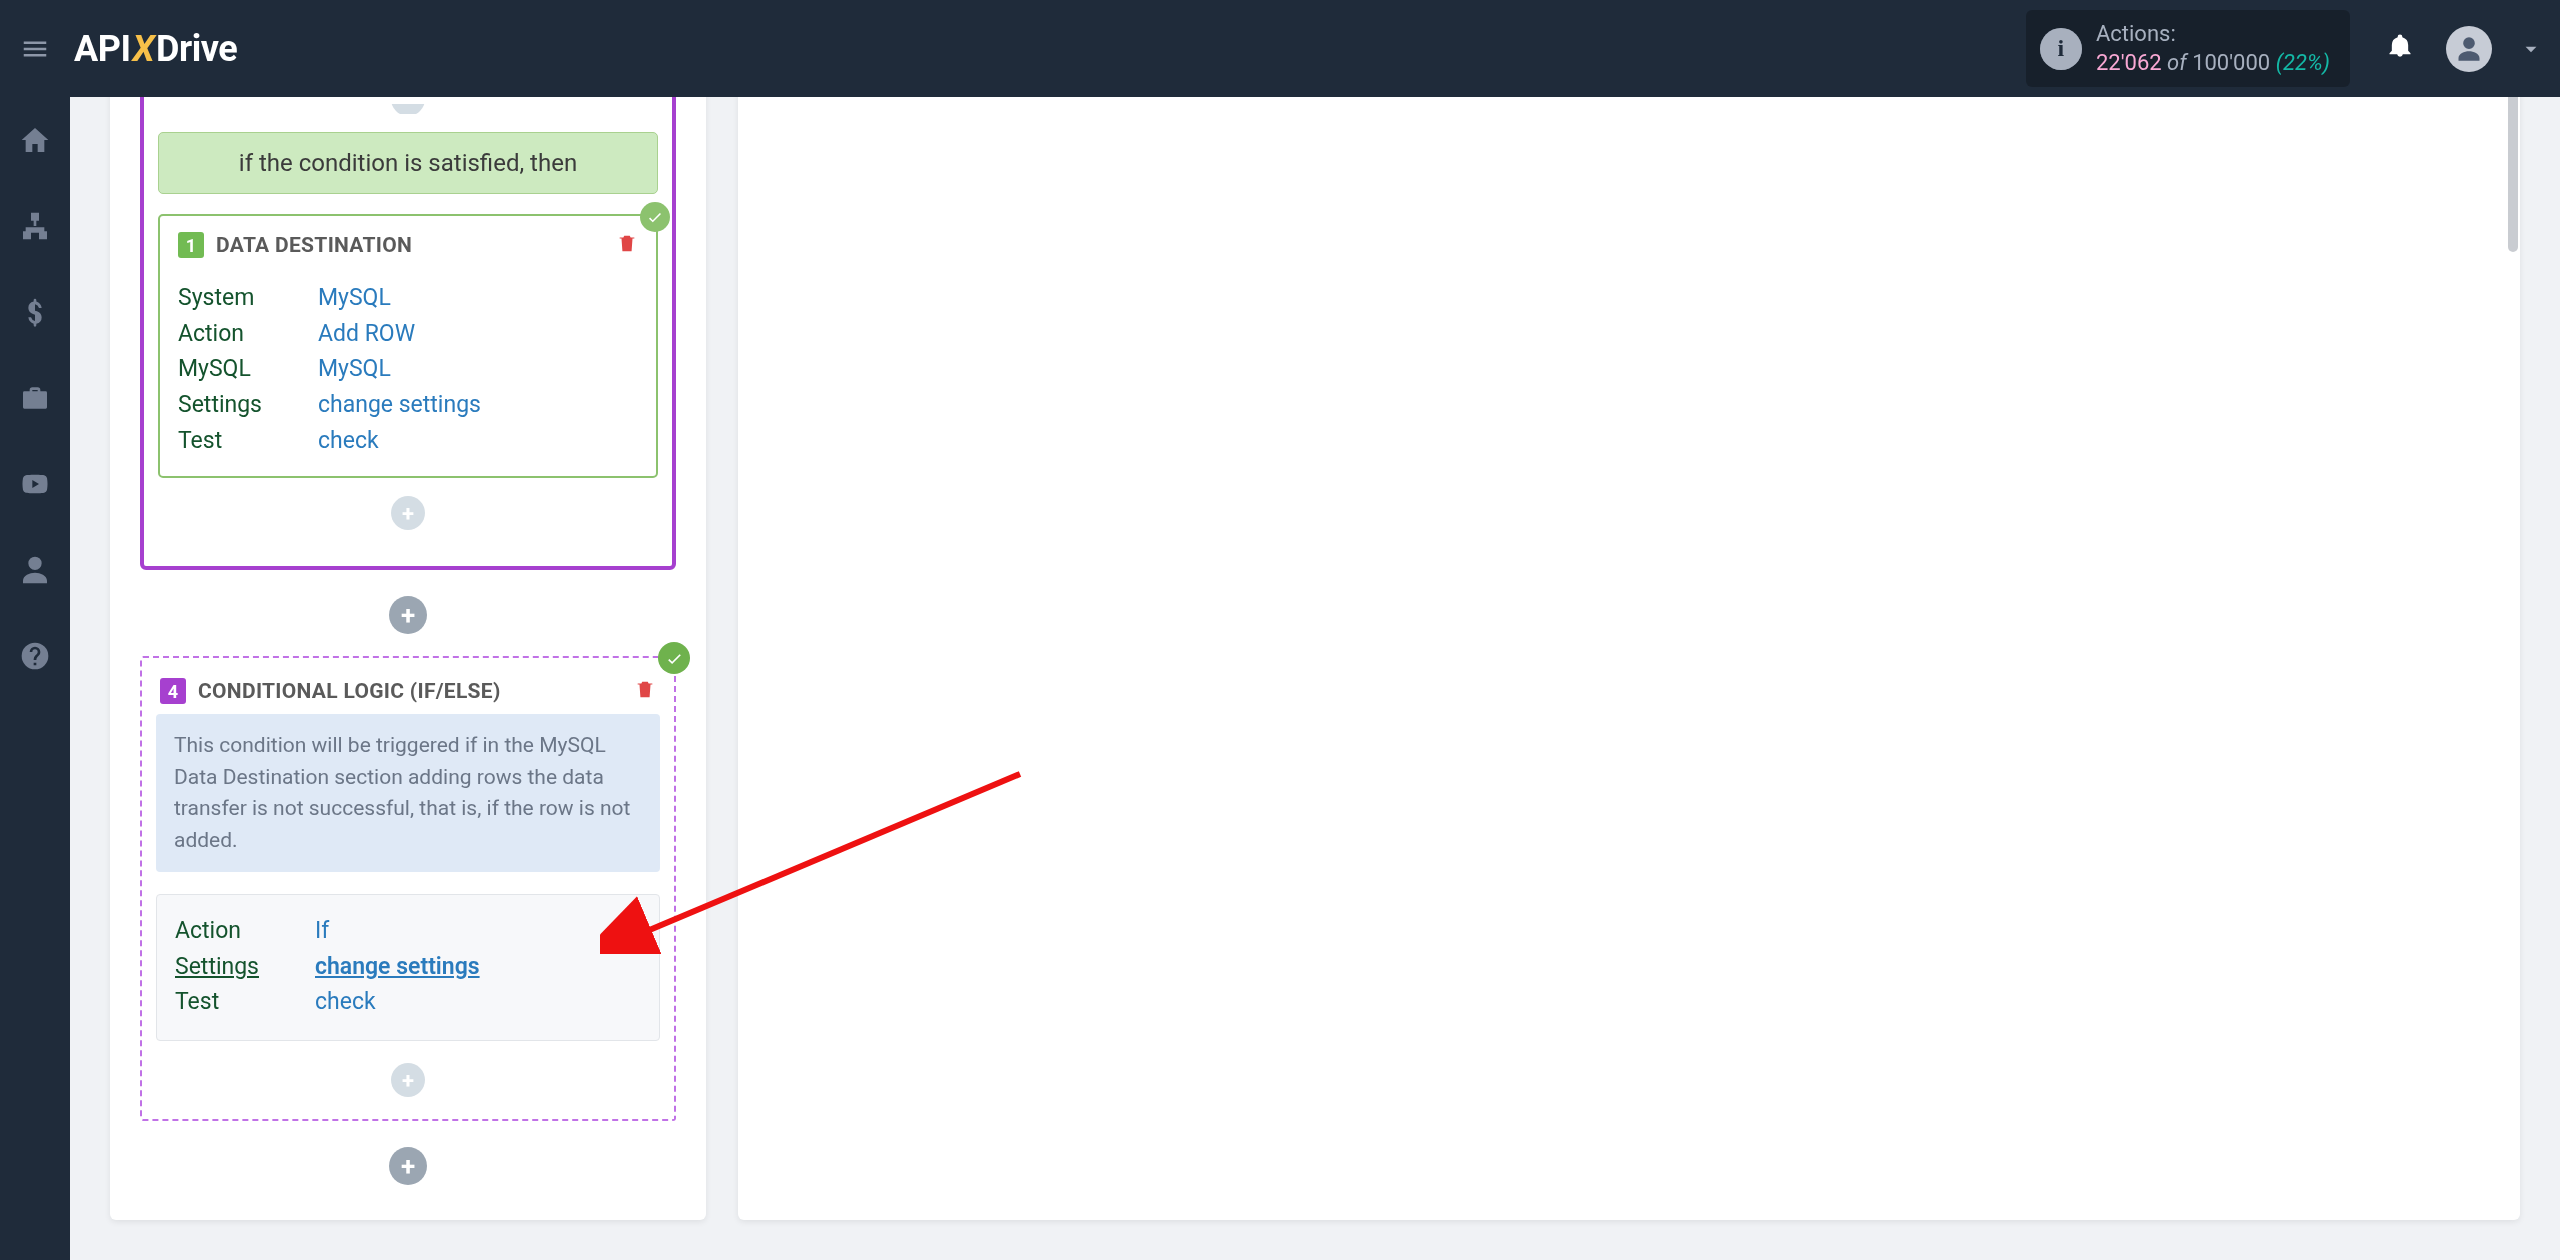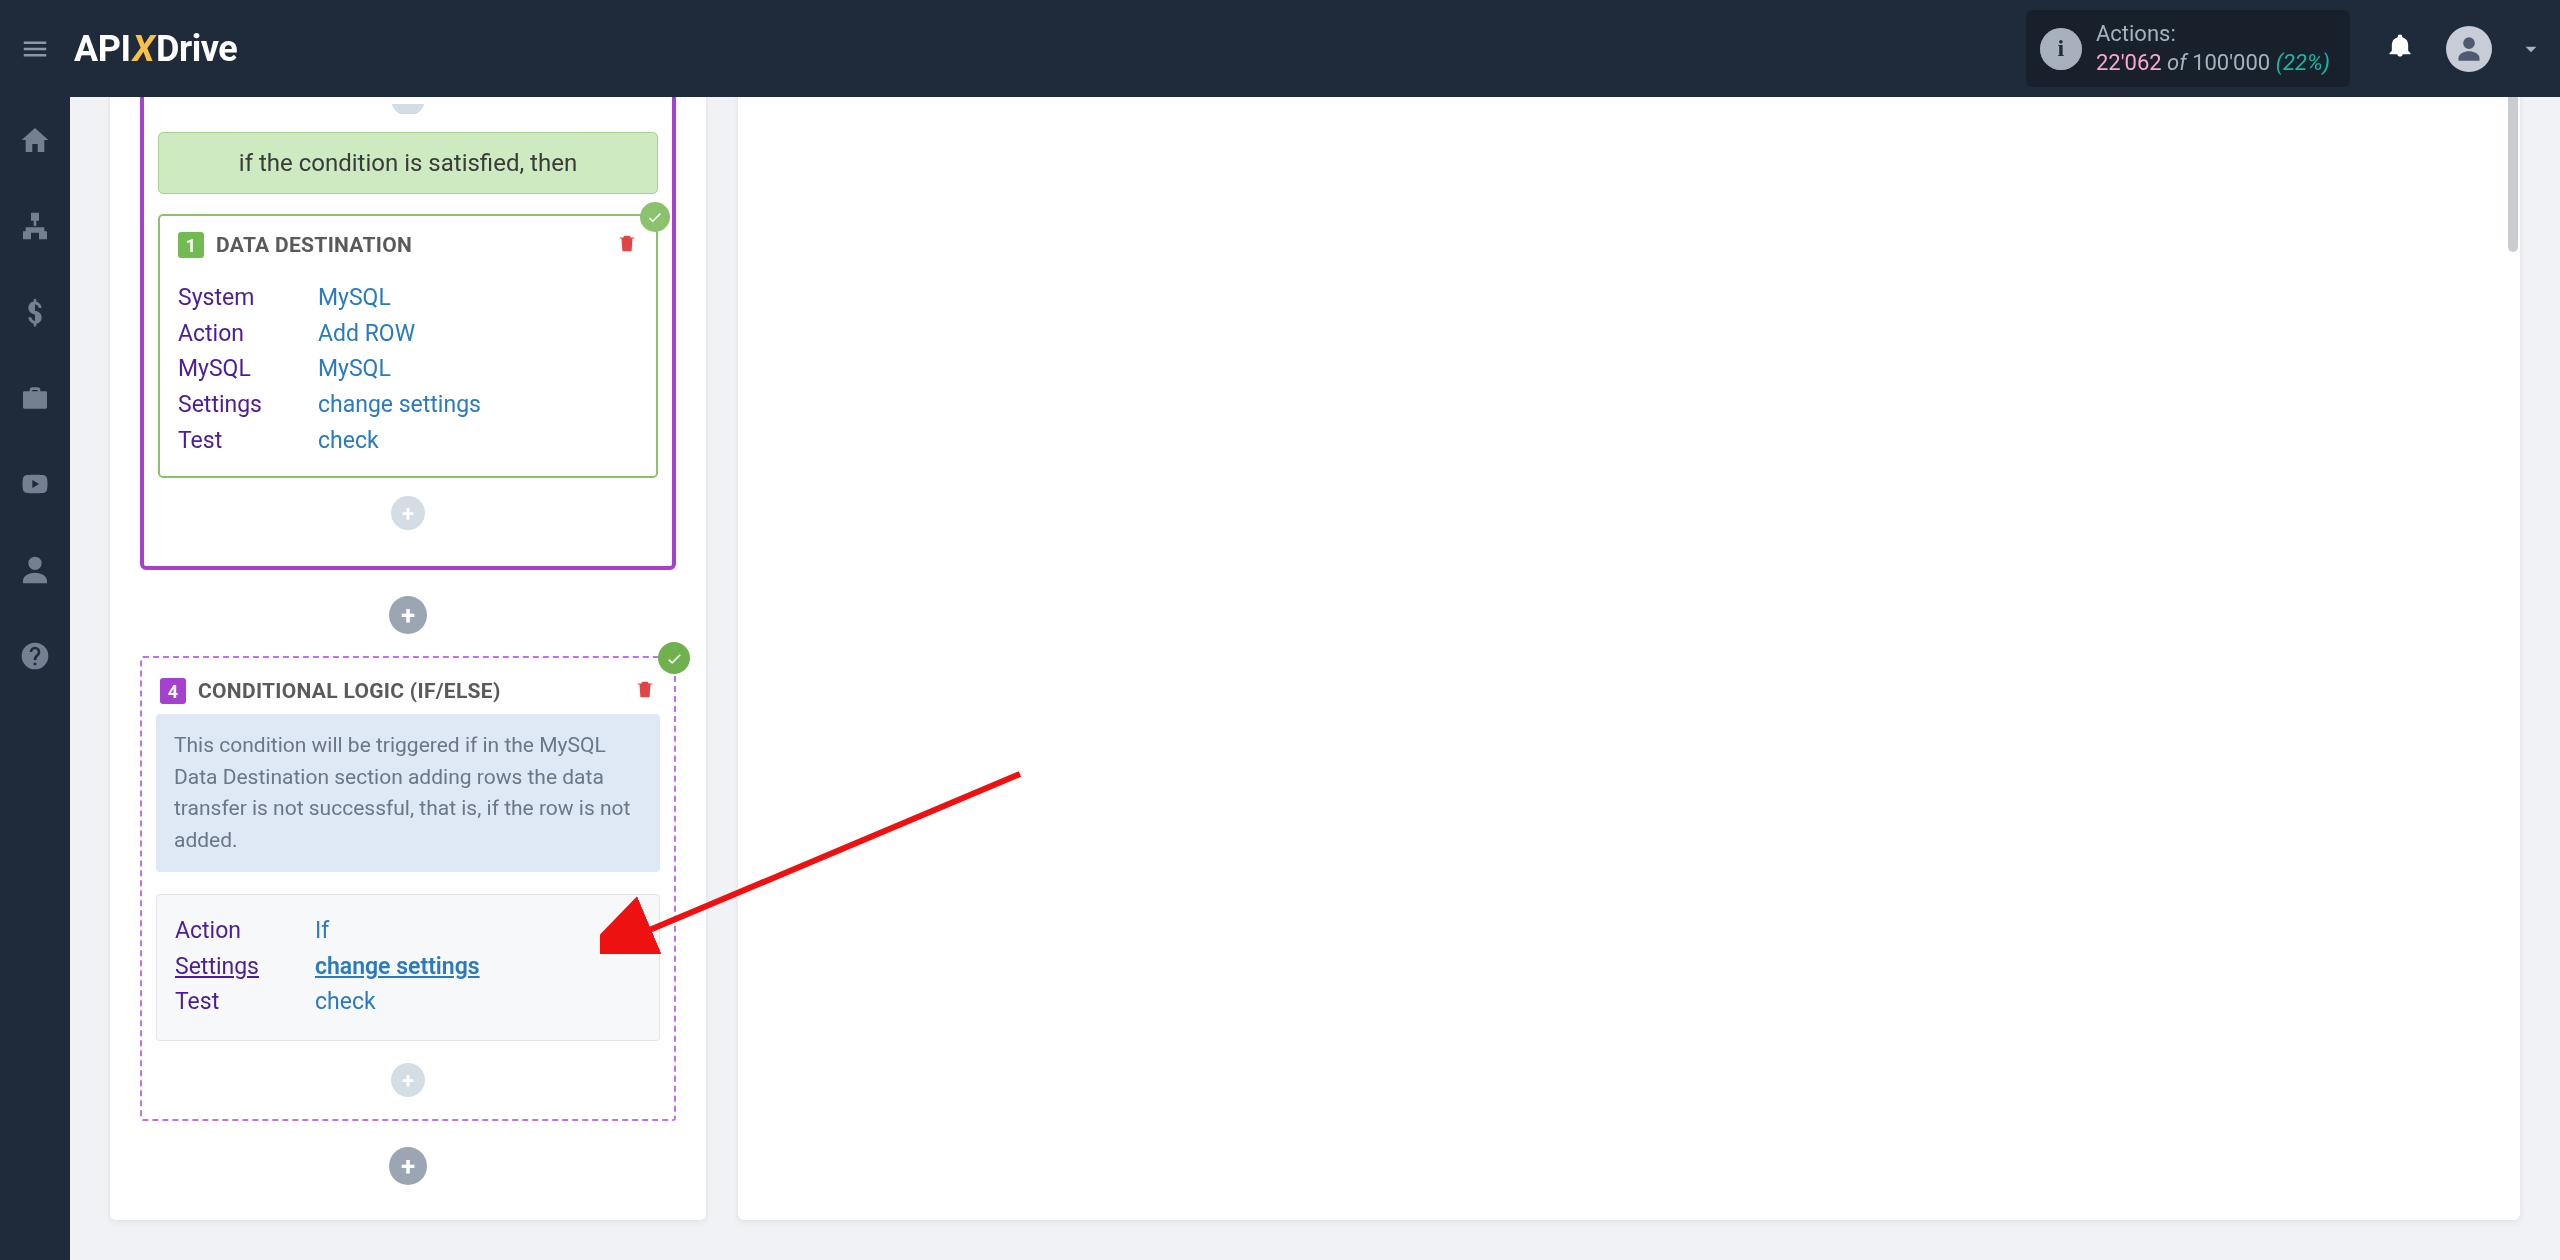--- a/index.html
+++ b/index.html
@@ -201,21 +201,21 @@
   }
   .trash svg { width:22px; height:22px; fill:#e04646; }
   .kv {
     padding: 6px 18px 18px 18px;
   }
   .kv-row {
     display:flex; gap:20px;
     font-size: 23px;
     line-height: 1.55;
   }
-  .kv-row .k { width: 120px; color:#4c1d95; }
+  .kv-row .k { width: 120px; color:#14532d; }
   .kv-row .v { color:#2a7bbd; cursor:pointer; }
   .kv-row .v.underline { text-decoration: underline; font-weight:600; }
   .kv-row .k.underline { text-decoration: underline; }
   
   .dashed-box {
     border: 2px dashed #c071e6;
     border-radius: 3px;
     padding: 14px 14px 18px 14px;
     position: relative;
     margin-top: 22px;

